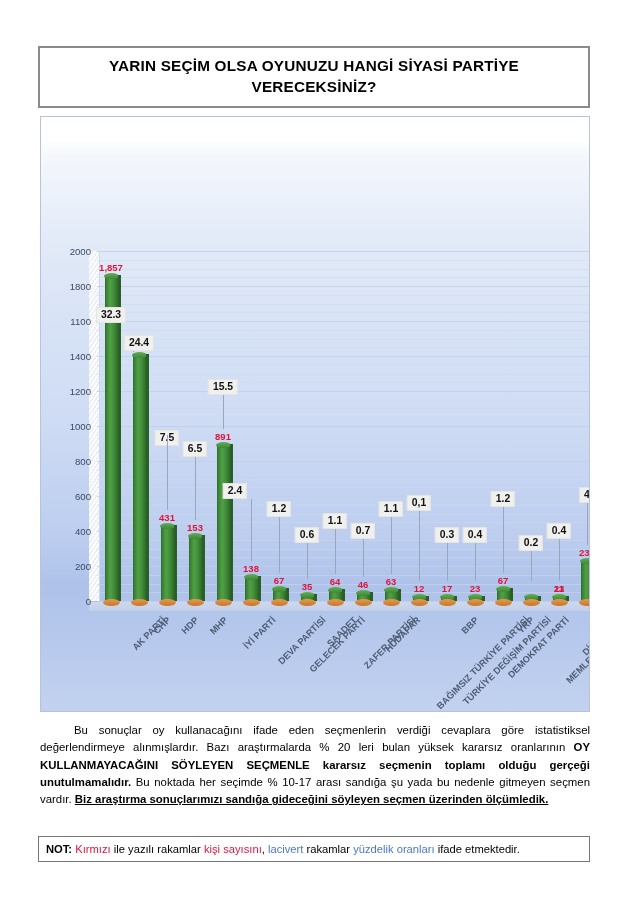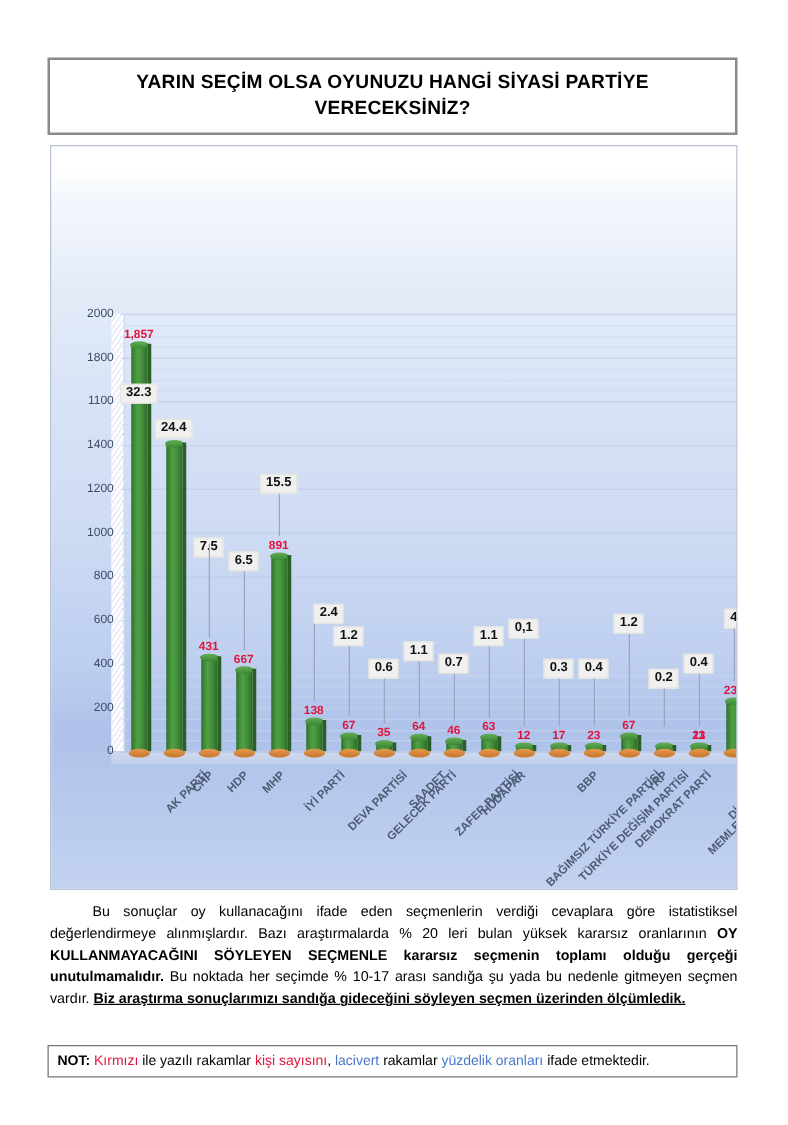--- a/index.html
+++ b/index.html
@@ -255,42 +255,42 @@
           <div class="red-val" style="left: 70px; top: 260.575px;">431</div>
           <div class="pct-box" style="left: 70px; top: 168px; margin-top: 11px;">7.5</div>
           <div class="leader" style="left: 70px; top: 184px; height: 74.575px;"></div>
           <div class="bar-slot" style="left: 91.5px; width: 13px; height: 350px;">
             <div class="bar" style="height: 65.1px;">
               <div class="cap"></div>
               <div class="side"></div>
             </div>
             <div class="base"></div>
           </div>
-          <div class="red-val" style="left: 98px; top: 270.9px;">667</div>
+          <div class="red-val" style="left: 98px; top: 270.9px;">153</div>
           <div class="pct-box" style="left: 98px; top: 190px;">6.5</div>
           <div class="leader" style="left: 98px; top: 206px; height: 62.9px;"></div>
           <div class="bar-slot" style="left: 119.5px; width: 13px; height: 350px;">
             <div class="bar" style="height: 155.925px;">
               <div class="cap"></div>
               <div class="side"></div>
             </div>
             <div class="base"></div>
           </div>
           <div class="red-val" style="left: 126px; top: 180.075px;">891</div>
           <div class="pct-box" style="left: 126px; top: 128px;">15.5</div>
           <div class="leader" style="left: 126px; top: 144px; height: 34.075px;"></div>
           <div class="bar-slot" style="left: 147.5px; width: 13px; height: 350px;">
             <div class="bar" style="height: 24.15px;">
               <div class="cap"></div>
               <div class="side"></div>
             </div>
             <div class="base"></div>
           </div>
           <div class="red-val" style="left: 154px; top: 311.85px;">138</div>
-          <div class="pct-box" style="left: 166px; top: 232px;">2.4</div>
+          <div class="pct-box" style="left: 138px; top: 232px;">2.4</div>
           <div class="leader" style="left: 154px; top: 248px; height: 61.85px;"></div>
           <div class="bar-slot" style="left: 175.5px; width: 13px; height: 350px;">
             <div class="bar" style="height: 11.725px;">
               <div class="cap"></div>
               <div class="side"></div>
             </div>
             <div class="base"></div>
           </div>
           <div class="red-val" style="left: 182px; top: 324.275px;">67</div>
           <div class="pct-box" style="left: 182px; top: 250px;">1.2</div>

